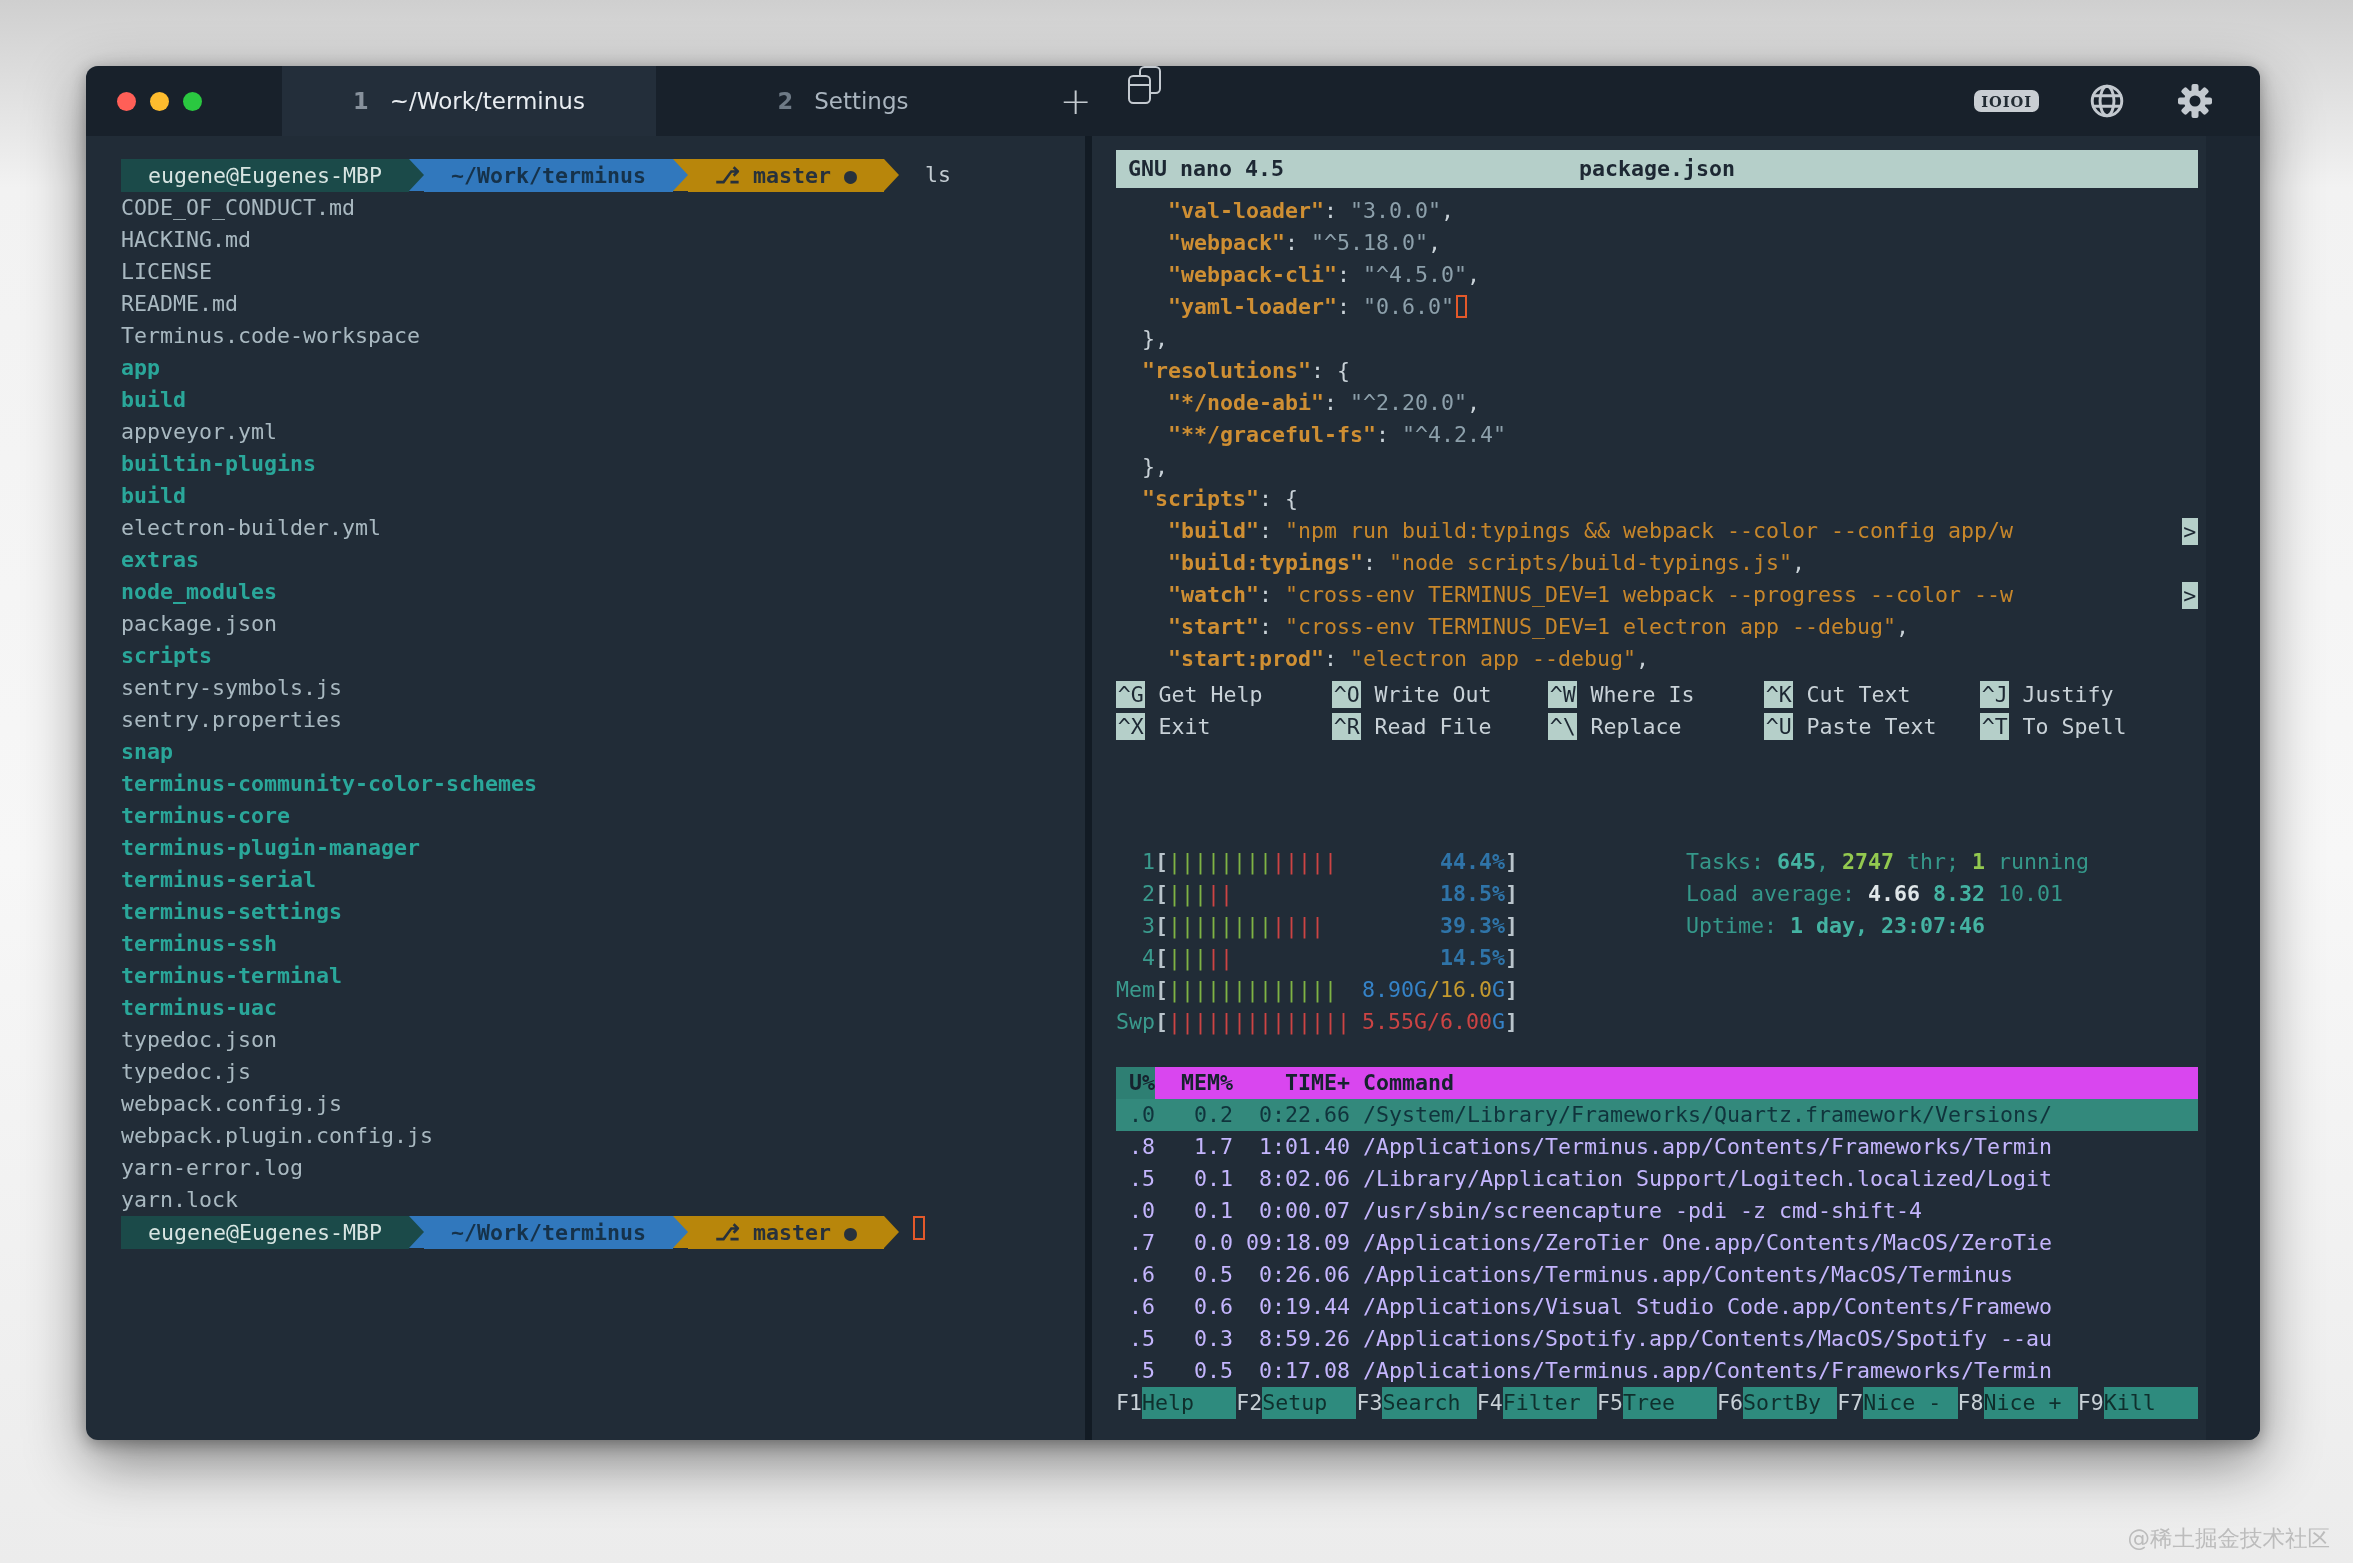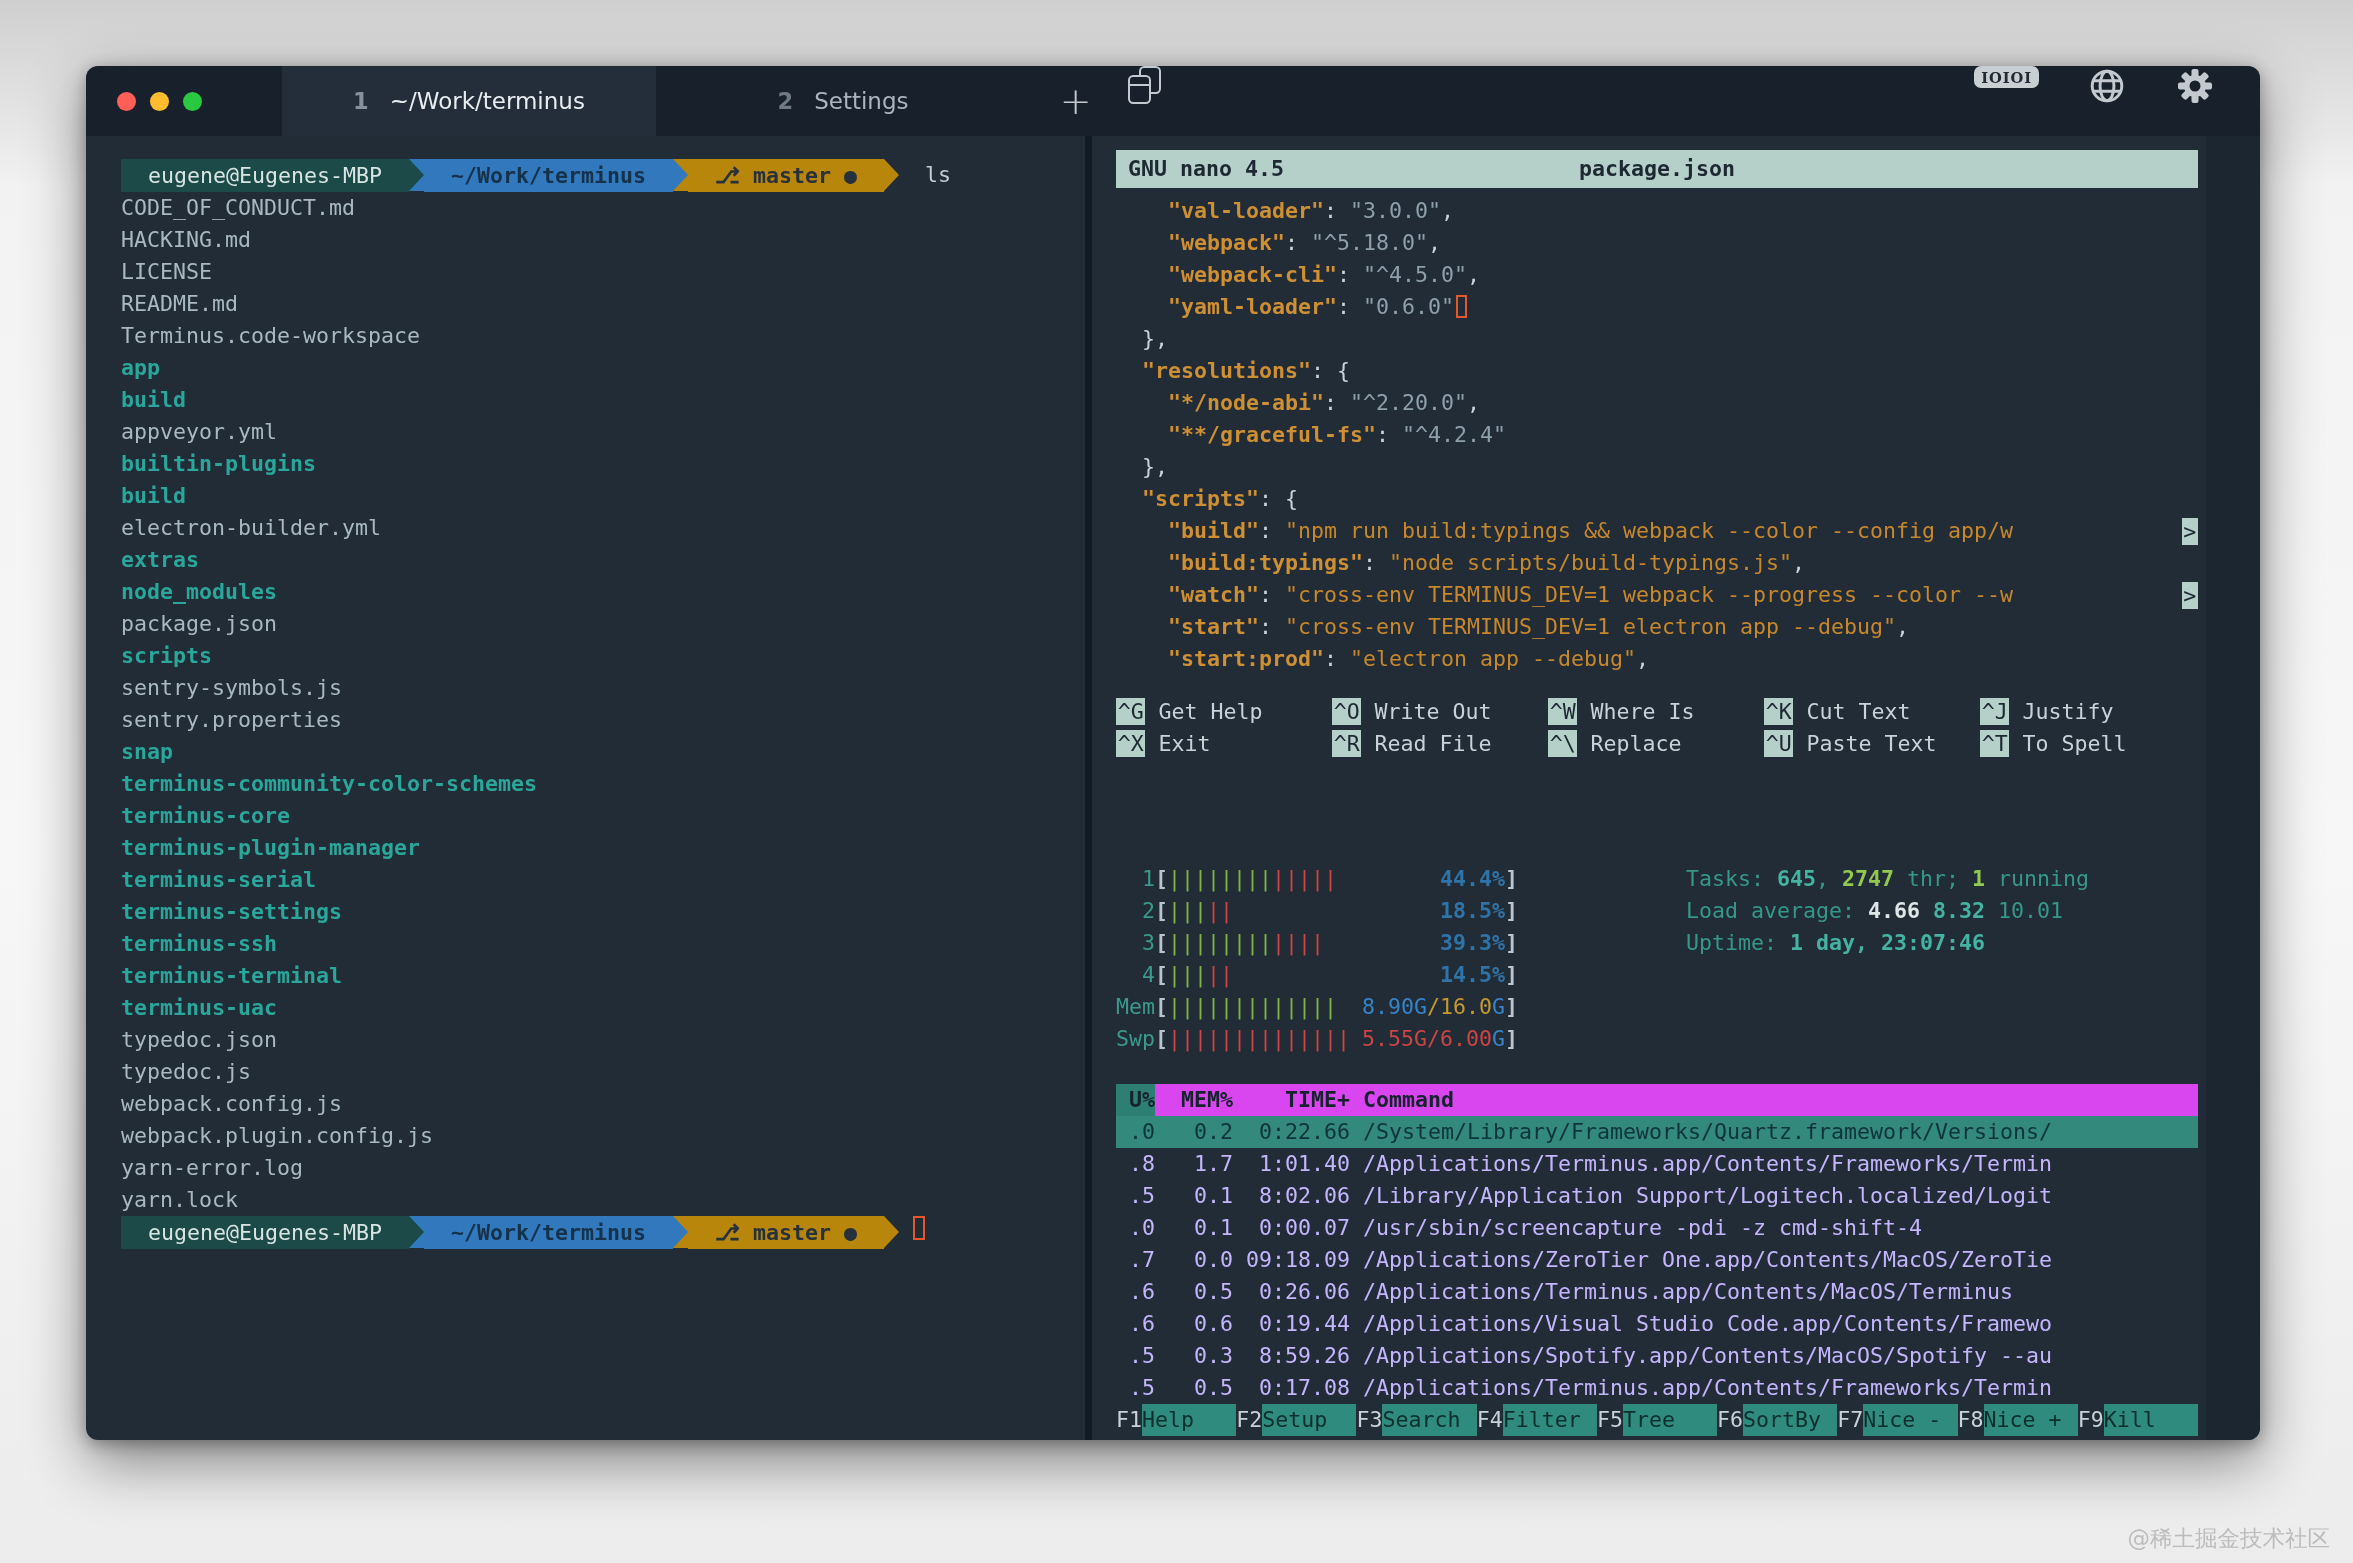--- a/index.html
+++ b/index.html
@@ -27,21 +27,21 @@
   .tab .num { font-size:22.5px; font-weight:bold; color:#6e7a86; }
   .tab.active .num { color:#87919c; }
   .tab .ttl { font-size:23px; color:#aab5bf; }
   .tab.active .ttl { color:#e9edf1; }
   .tb-btn { display:flex; align-items:center; justify-content:center; width:60px; color:#c3c9cf; }
   .plus { font-size:38px; font-weight:200; margin-left:15.6px; }
   .dupwrap { position:relative; width:33px; height:38px; margin-left:22.5px; }
   .dup-back { position:absolute; right:0; top:0; width:22.5px; height:28px; border:2.6px solid #c3c9cf; border-radius:5.2px; }
   .dup-front { position:absolute; left:0; bottom:0; width:22.5px; height:29px; border:2.6px solid #c3c9cf; border-radius:5.2px; background:#18212b; }
   .dup-front::after { content:""; position:absolute; left:0; right:0; top:7px; border-top:2.6px solid #c3c9cf; }
-  .tb-right { margin-left:auto; display:flex; align-items:flex-start; gap:48px; padding-right:45px; }
+  .tb-right { margin-left:auto; display:flex; align-items:center; gap:48px; padding-right:45px; }
   .serial-badge { background:#c9ced3; color:#222b33; border-radius:7px; padding:2.6px 7px; font-size:14.7px; font-weight:bold; letter-spacing:0.9px; font-family:"DejaVu Serif","Liberation Serif",serif; }
 
   
   .content { position:absolute; left:0; top:70px; right:0; bottom:0; }
   .pane-divider { position:absolute; left:999px; top:0; bottom:0; width:7px; background:#121b24; }
   .right-gutter { position:absolute; right:0; top:0; bottom:0; width:54px; background:#1c2631; }
   .pane { position:absolute; top:0; bottom:0; }
   .pane-left { left:35px; width:959px; padding-top:23px; }
   .pane-right { left:1030px; width:1082px; padding-top:14px; }
   .term { font-size:21.6px; line-height:32px; color:#a9b9c1; }
@@ -68,21 +68,21 @@
   .nano-titlebar { height:38px; background:#b5cfc9; color:#1d2833; display:flex; align-items:center; font-weight:bold; margin-bottom:7px; }
   .nano-titlebar .nt-left { padding-left:12px; width:33%; white-space:pre; }
   .nano-titlebar .nt-file { width:34%; text-align:center; }
   .nline { height:32px; white-space:pre; position:relative; }
   .np { color:#c9d2d8; }
   .nk { color:#cf8f33; font-weight:bold; }
   .ns { color:#8da0ab; }
   .nv { color:#c8872b; }
   .ncont { position:absolute; right:0; top:2.6px; background:#b5cfc9; color:#1d2833; padding:0 1.7px; line-height:27px; }
   .ncursor { display:inline-block; width:11.2px; height:23px; border:2.6px solid #e3592a; vertical-align:-3.5px; margin-left:1.7px; }
-  .nano-shortcuts { margin-top:21px; display:flex; }
+  .nano-shortcuts { margin-top:4px; display:flex; }
   .ns-col { width:216px; }
   .ns-item { height:32px; white-space:pre; color:#c9d2d8; }
   .ns-key { background:#b5cfc9; color:#1d2833; padding:0.9px 1.7px; }
 
   
   .htop-meters { position:relative; }
   .mline { height:32px; white-space:pre; display:flex; }
   .mlabel { color:#3a9a8d; display:inline-block; width:39px; text-align:right; white-space:pre; }
   .mbr { color:#b9c4cb; font-weight:bold; }
   .mbody { position:relative; display:inline-block; width:337px; }

